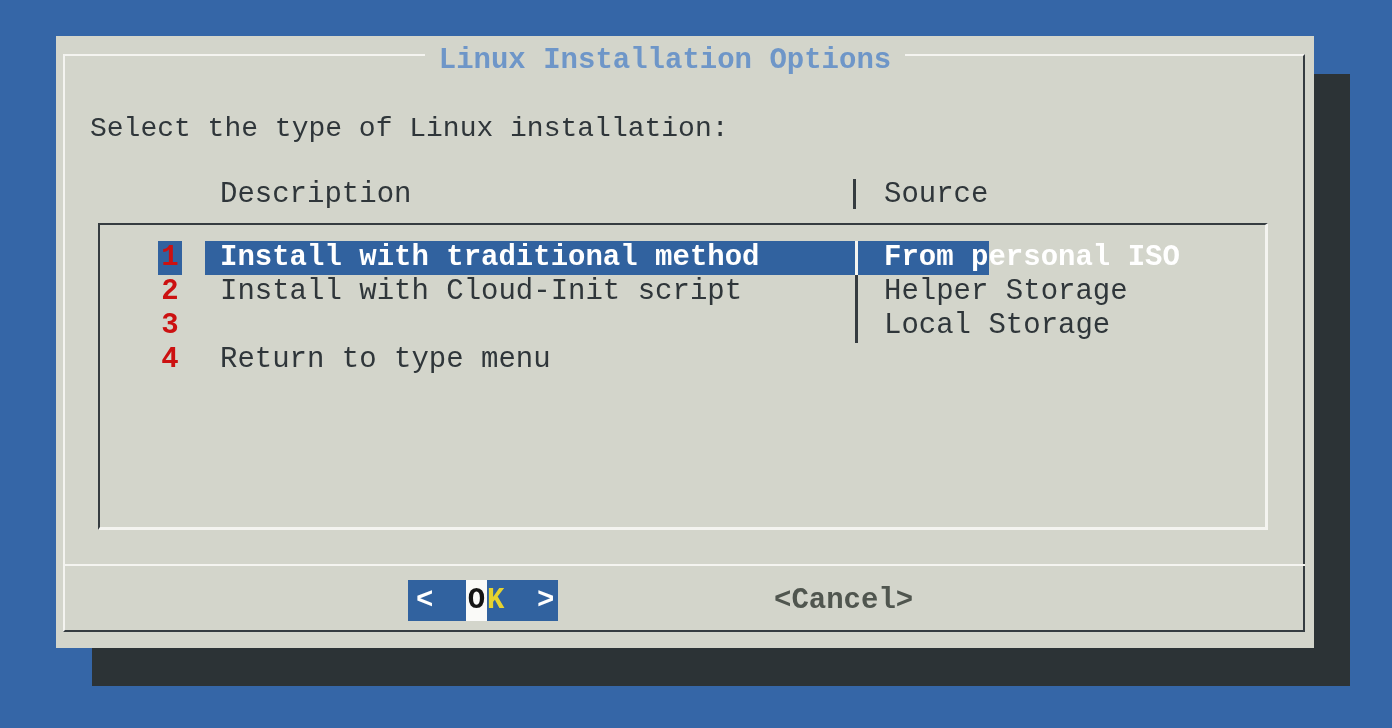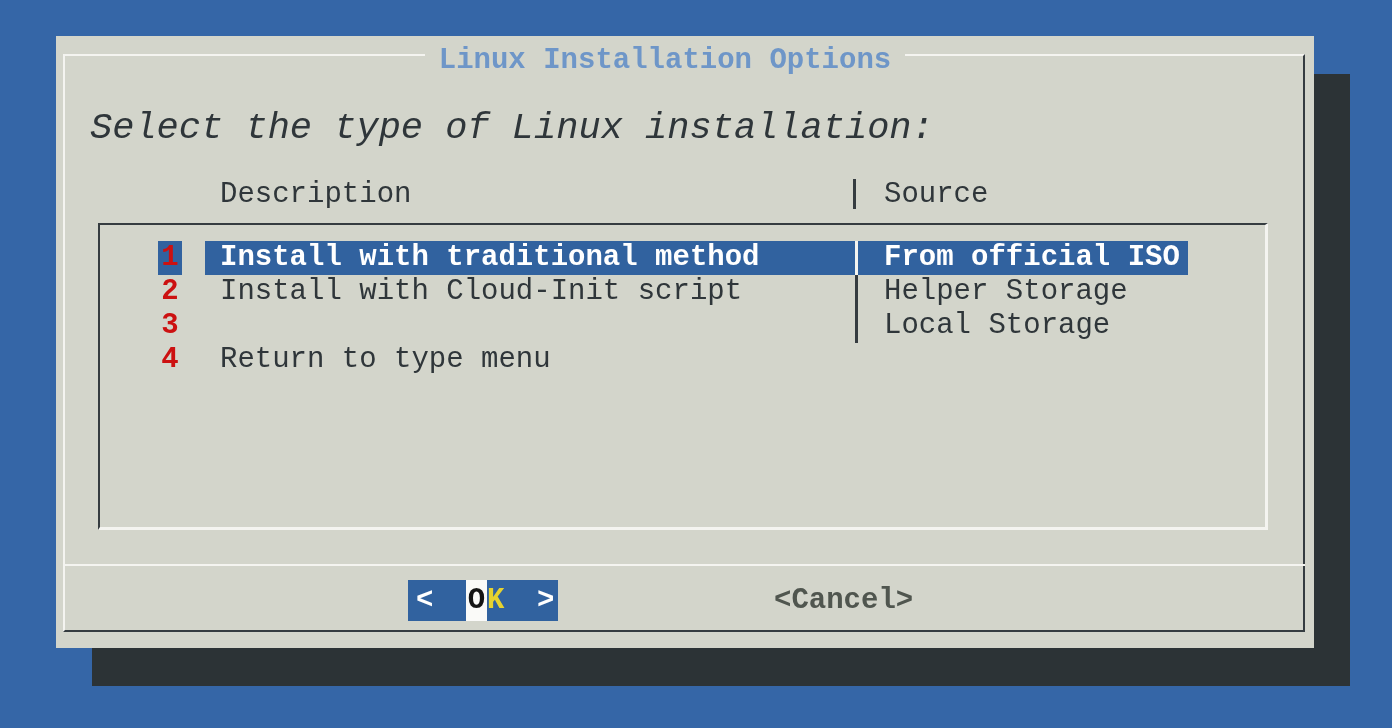--- a/index.html
+++ b/index.html
@@ -24,40 +24,40 @@
     border-left:2px solid var(--border-light);
     border-right:2px solid var(--border-dark);
     border-bottom:2px solid var(--border-dark);
     pointer-events:none;
   }
   .title-row{position:absolute;top:7px;left:-40px;right:0;text-align:center;line-height:35px;}
   .title-row span{
     background:var(--dialog-bg);padding:0 14px;
     font-size:29px;font-weight:bold;color:var(--title-color);
   }
-  .prompt{position:absolute;left:34px;top:75px;font-size:37px;line-height:35px;color:var(--text-color);white-space:pre;font-style:italic;}
+  .prompt{position:absolute;left:34px;top:75px;font-size:28px;line-height:35px;color:var(--text-color);white-space:pre;}
   .col-headers{position:absolute;left:0;top:142px;width:100%;height:34px;font-size:29px;line-height:34px;color:var(--text-color);}
   .col-desc{position:absolute;left:164px;}
   .col-bar{position:absolute;left:797px;top:1px;width:3px;height:30px;background:var(--border-dark);}
   .col-src{position:absolute;left:828px;}
   .listbox{
     position:absolute;left:42px;top:187px;width:1170px;height:307px;box-sizing:border-box;
     border-top:2px solid var(--border-dark);
     border-left:2px solid var(--border-dark);
     border-right:3px solid var(--border-light);
     border-bottom:3px solid var(--border-light);
     padding-top:16px;
   }
   .row{position:relative;height:34px;font-size:29px;line-height:34px;color:var(--text-color);}
   .num{
     position:absolute;left:58px;width:24px;text-align:center;
     font-weight:bold;color:var(--number-color);
   }
   .row.selected .num{background:var(--highlight-bg);}
-  .row-body{position:absolute;left:105px;top:0;width:983px;height:34px;}
+  .row-body{position:absolute;left:105px;top:0;width:784px;height:34px;}
   .row.selected .row-body{background:var(--highlight-bg);color:var(--white);font-weight:bold;}
   .desc{position:absolute;left:15px;white-space:pre;}
   .bar{position:absolute;left:650px;top:0;width:3px;height:34px;background:var(--border-dark);}
   .row.selected .bar{background:var(--border-light);}
   .src{position:absolute;left:679px;white-space:pre;}
   .btn-sep{position:absolute;left:7px;top:528px;width:1242px;height:2px;background:var(--border-light);}
   .ok-btn{
     position:absolute;left:352px;top:544px;width:150px;height:41px;
     background:var(--highlight-bg);cursor:pointer;
     font-size:29px;font-weight:bold;line-height:41px;color:var(--white);
@@ -94,21 +94,21 @@
       <span class="col-src">Source</span>
     </div>
 
     <div class="listbox">
 
       <div class="row selected">
         <span class="num">1</span>
         <div class="row-body">
           <span class="desc">Install with traditional method</span>
           <span class="bar"></span>
-          <span class="src">From official ISO</span>
+          <span class="src">From personal ISO</span>
         </div>
       </div>
 
       <div class="row">
         <span class="num">2</span>
         <div class="row-body">
           <span class="desc">Install with Cloud-Init script</span>
           <span class="bar"></span>
           <span class="src">Helper Storage</span>
         </div>

